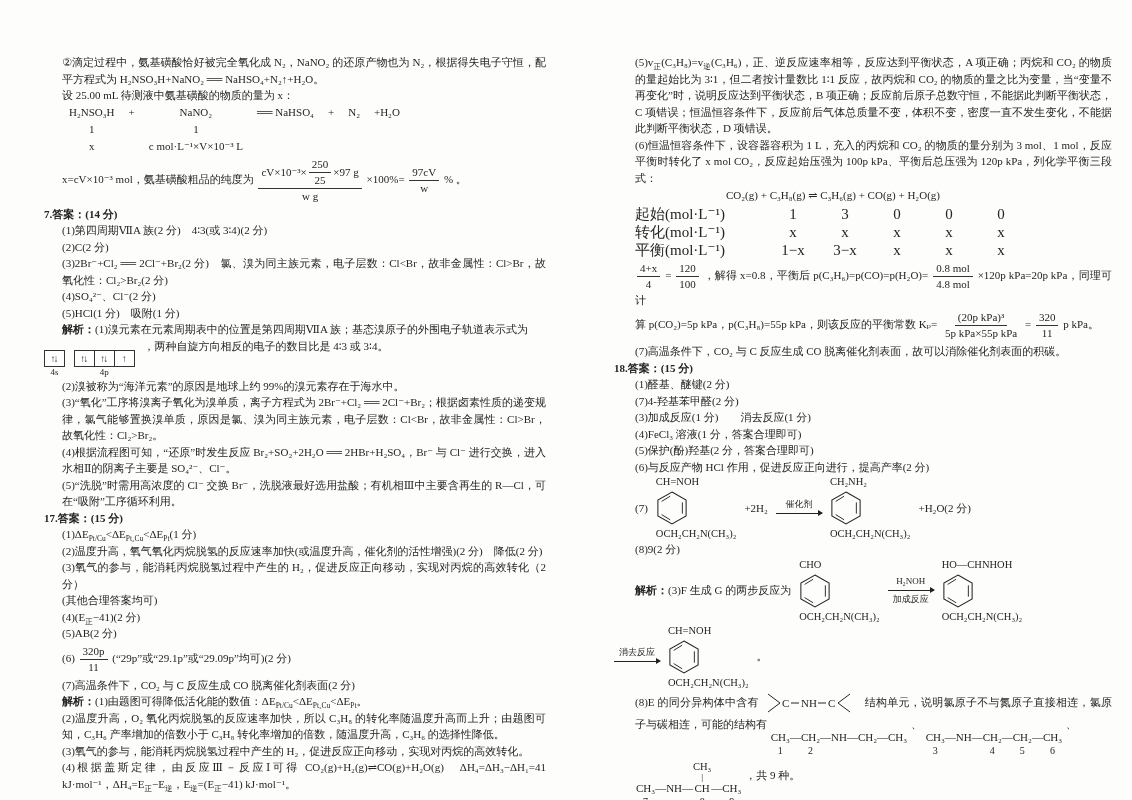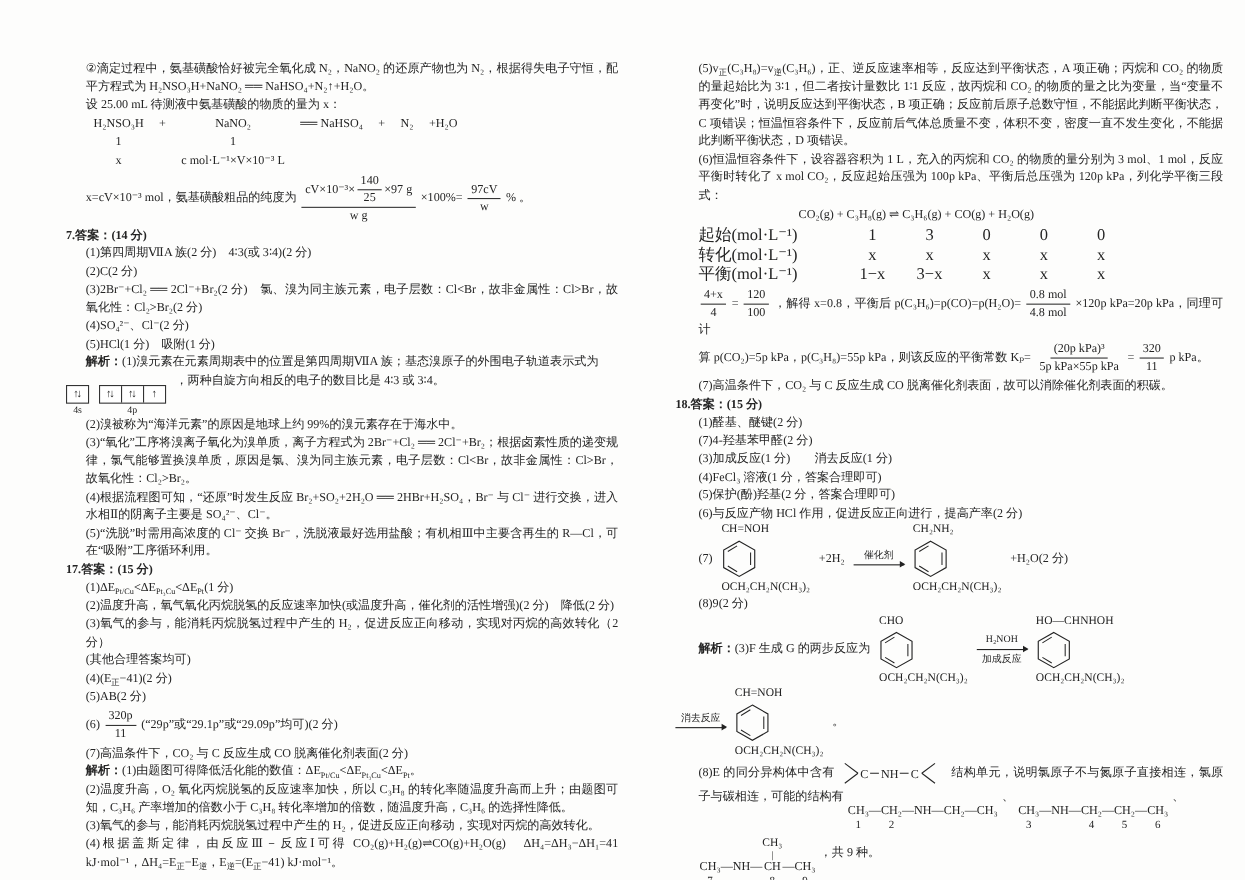--- a/index.html
+++ b/index.html
@@ -4,21 +4,21 @@
 <style>
   html,body{margin:0;padding:0;}
   body{
     width:1132px;height:800px;
     background:#ffffff;
     font-family:"Liberation Serif","DejaVu Serif","DejaVu Sans",serif;
     color:#242424;
   }
   .page{position:relative;width:1132px;height:800px;background:#fdfdfc;overflow:hidden;}
   .col{position:absolute;top:54px;font-size:11px;line-height:16.5px;}
-  .col.left{left:60px;width:502px;}
+  .col.left{left:44px;width:502px;}
   .col.right{left:614px;width:498px;}
   .para{margin:0 0 0 18px;text-align:justify;}
   .col.right .para{margin-left:21px;}
   .head{margin:0;font-weight:bold;}
   .lbl{font-weight:bold;}
   sub{font-size:7.5px;line-height:0;vertical-align:-3px;}
 
   
   .frac{display:inline-flex;flex-direction:column;align-items:center;vertical-align:middle;margin:0 2px;text-align:center;}
   .frac>.num{display:inline-flex;align-items:center;justify-content:center;border-bottom:1px solid #333;padding:0 3px;line-height:15px;}
@@ -108,21 +108,21 @@
       </tr>
     </tbody>
       </table>
 
     <div class="para frline">
       <span>x=cV×10⁻³ mol，氨基磺酸粗品的纯度为</span>
       <span class="frac">
         <span class="num">
           <span>cV×10⁻³×</span>
           <span class="frac">
-            <span class="num">140</span>
+            <span class="num">250</span>
             <span class="den">25</span>
           </span>
           <span>×97 g</span>
         </span>
         <span class="den">w g</span>
       </span>
       <span>×100%=</span>
       <span class="frac">
         <span class="num">97cV</span>
         <span class="den">w</span>

